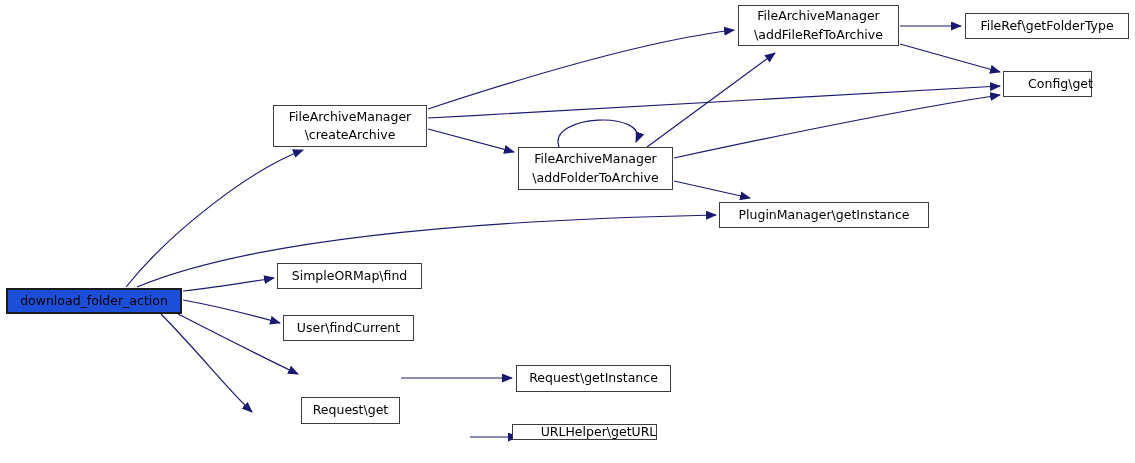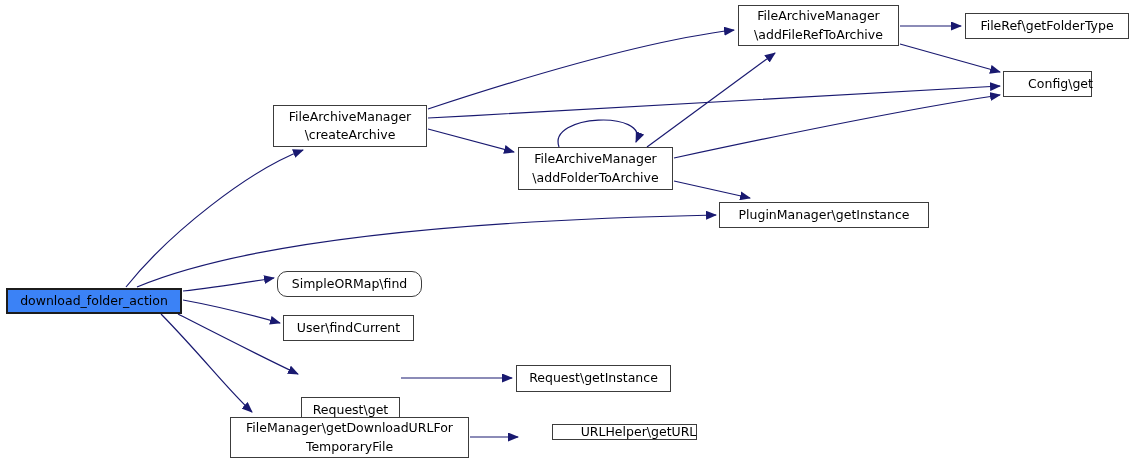--- a/index.html
+++ b/index.html
@@ -10,21 +10,21 @@
   svg.edge-layer { position:absolute; left:0; top:0; width:1135px; height:463px; }
   .edge { fill:none; stroke:#191970; stroke-width:1.2; }
   .node {
     position:absolute; box-sizing:border-box;
     background:#ffffff; border:1px solid #3c3c3c; color:#000000;
     display:flex; align-items:center; justify-content:center;
     text-align:center; white-space:pre-line;
     font-size:12.5px; line-height:1.45; padding:1px 4px; cursor:pointer;
   }
   .node--main {
-    background:#3b82f6; border:2px solid #1c1c1c; cursor:default;
+    background:#1d4ed8; border:2px solid #1c1c1c; cursor:default;
   }
 </style>
 </head>
 <body>
 
 <div class="canvas">
 
   <svg class="edge-layer">
     <defs>
       <marker id="ah" markerWidth="11" markerHeight="9" refX="10" refY="4.5" orient="auto" markerUnits="userSpaceOnUse">
@@ -60,26 +60,24 @@
 
   <div class="node" style="left:965px; top:13px; width:164px; height:26px;">FileRef\getFolderType</div>
 
   <div class="node" style="left:1003px; top:71px; width:89px; height:26px;padding-left:30px;">Config\get</div>
 
   <div class="node" style="left:518px; top:147px; width:155px; height:43px;">FileArchiveManager
 \addFolderToArchive</div>
 
   <div class="node" style="left:719px; top:202px; width:210px; height:26px;">PluginManager\getInstance</div>
 
-  <div class="node" style="left:277px; top:271px; width:145px; height:26px;border-radius:10px;">SimpleORMap\find</div>
+  <div class="node" style="left:277px; top:263px; width:145px; height:26px;">SimpleORMap\find</div>
 
   <div class="node" style="left:283px; top:315px; width:131px; height:26px;">User\findCurrent</div>
 
   <div class="node" style="left:301px; top:365px; width:99px; height:27px;margin-top:32px;">Request\get</div>
 
   <div class="node" style="left:516px; top:365px; width:155px; height:27px;">Request\getInstance</div>
 
-  <div class="node" style="left:230px; top:417px; width:239px; height:41px;">FileManager\getDownloadURLFor
-TemporaryFile</div>
 
-  <div class="node" style="left:552px; top:424px; width:145px; height:16px;padding-left:32px;">URLHelper\getURL</div>
+  <div class="node" style="left:512px; top:424px; width:145px; height:16px;padding-left:32px;">URLHelper\getURL</div>
 
 </div>
 
 </body></html>

